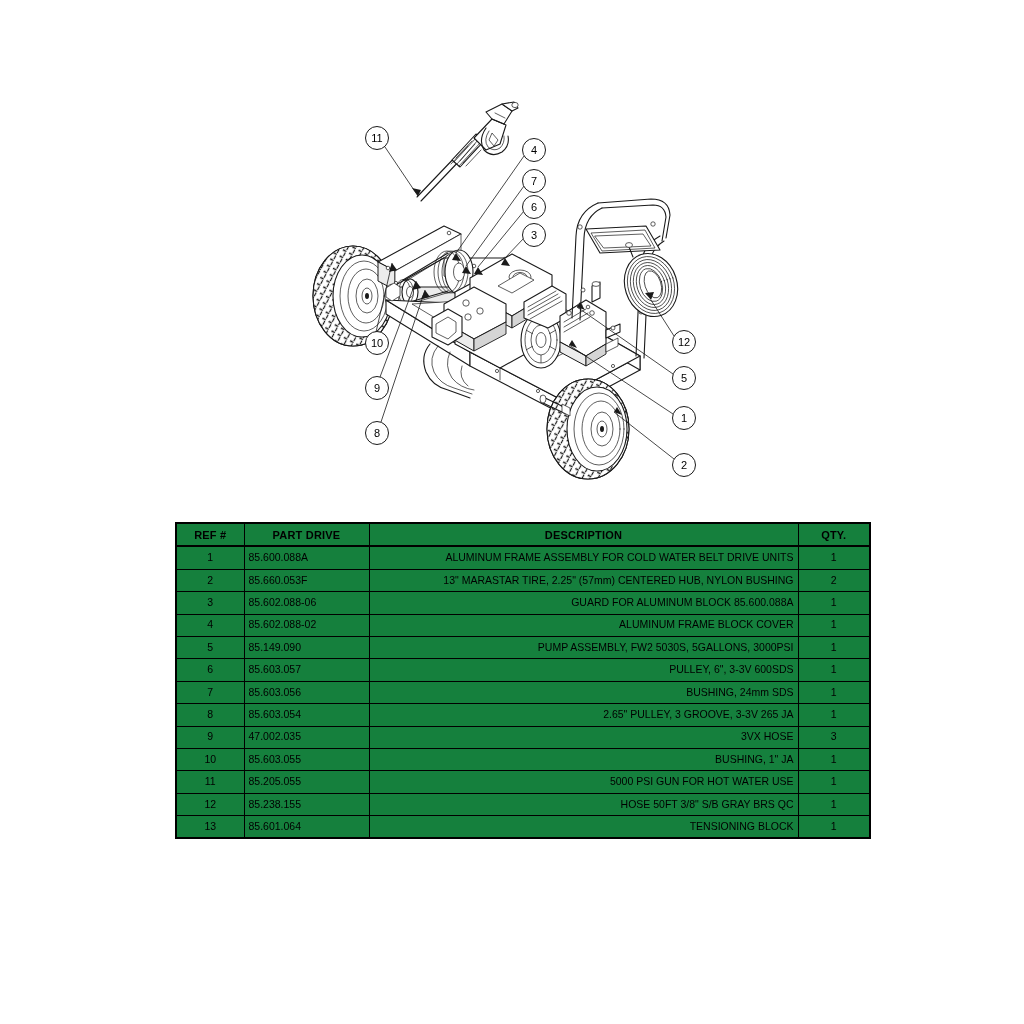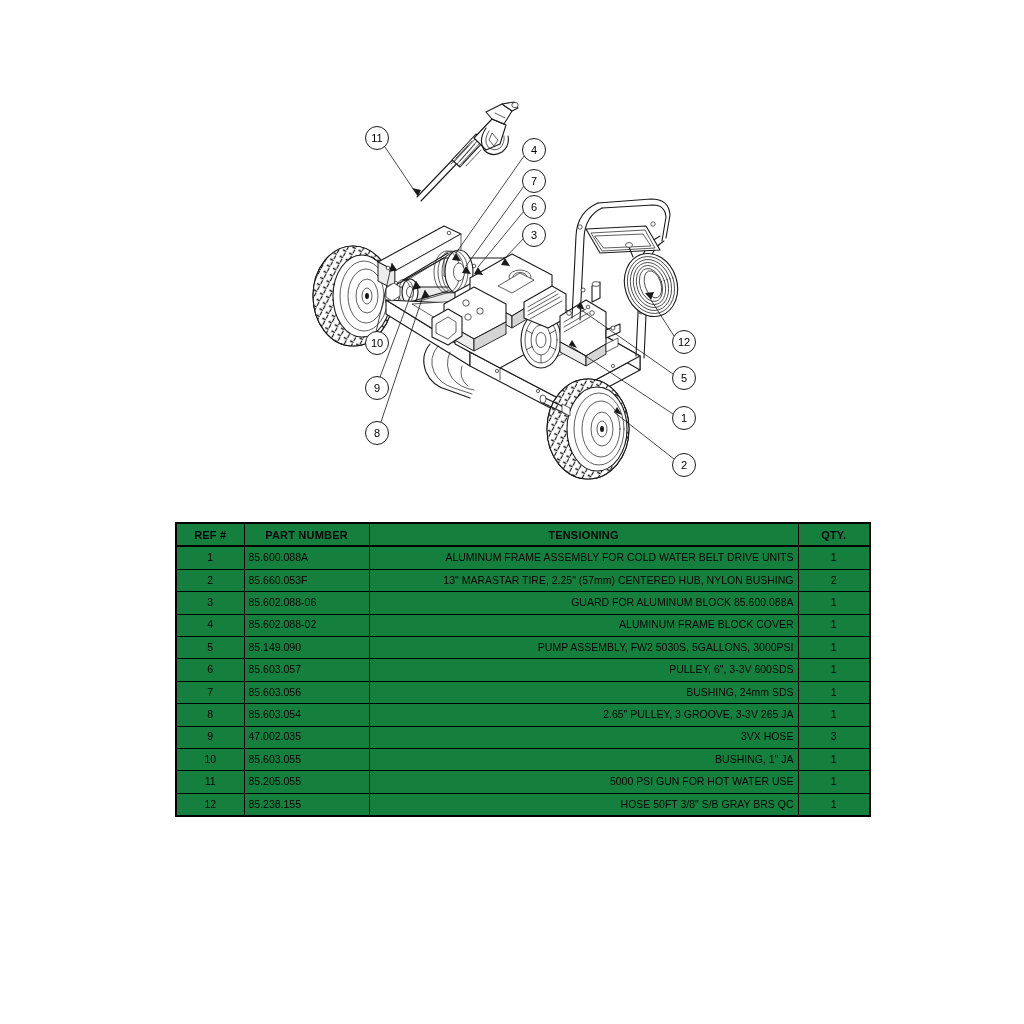--- a/index.html
+++ b/index.html
@@ -445,22 +445,22 @@
     <table class="parts">
       <colgroup>
         <col class="c-ref">
           <col class="c-part">
           <col class="c-desc">
           <col class="c-qty">
       </colgroup>
       <thead>
         <tr>
           <th>REF #</th>
-          <th>PART NUMBER</th>
-          <th>TENSIONING</th>
+          <th>PART DRIVE</th>
+          <th>DESCRIPTION</th>
           <th>QTY.</th>
         </tr>
       </thead>
       <tbody id="parts-body">
           <tr>
             <td class="ref">1</td>
             <td class="part">85.600.088A</td>
             <td class="desc">ALUMINUM FRAME ASSEMBLY FOR COLD WATER BELT DRIVE UNITS</td>
             <td class="qty">1</td>
           </tr>
@@ -523,17 +523,23 @@
             <td class="part">85.205.055</td>
             <td class="desc">5000 PSI GUN FOR HOT WATER USE</td>
             <td class="qty">1</td>
           </tr>
           <tr>
             <td class="ref">12</td>
             <td class="part">85.238.155</td>
             <td class="desc">HOSE 50FT 3/8" S/B GRAY BRS QC</td>
             <td class="qty">1</td>
           </tr>
+          <tr>
+            <td class="ref">13</td>
+            <td class="part">85.601.064</td>
+            <td class="desc">TENSIONING BLOCK</td>
+            <td class="qty">1</td>
+          </tr>
         </tbody>
     </table>
   </div>
 
 </div>
 
 </body></html>

